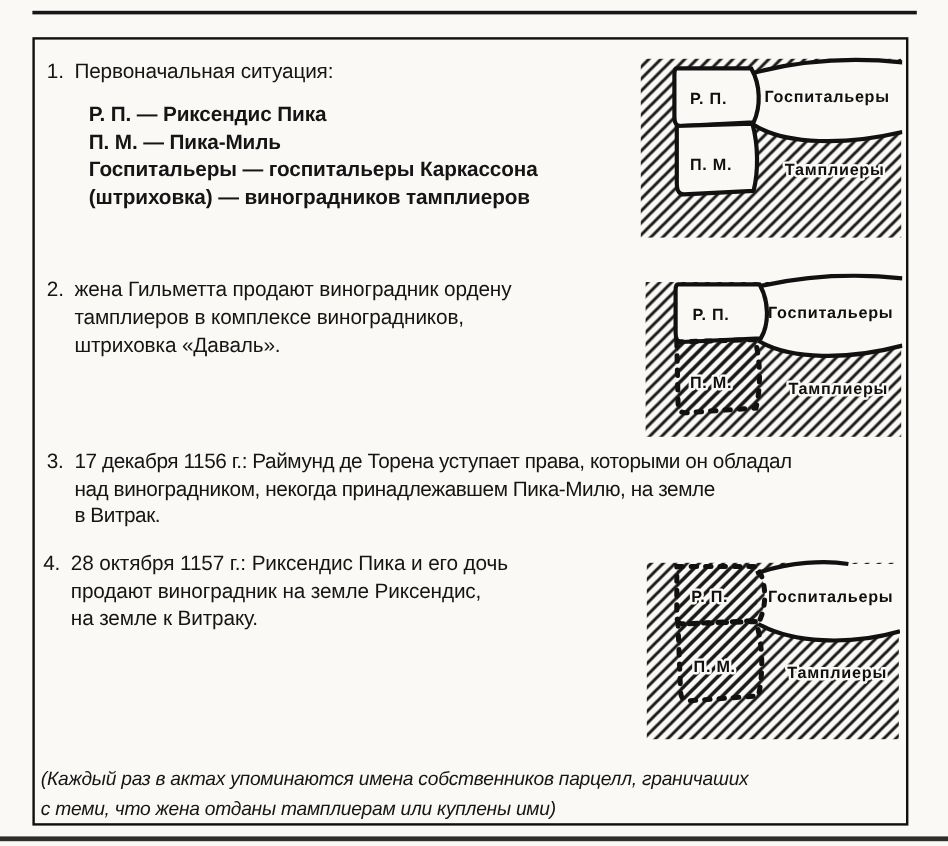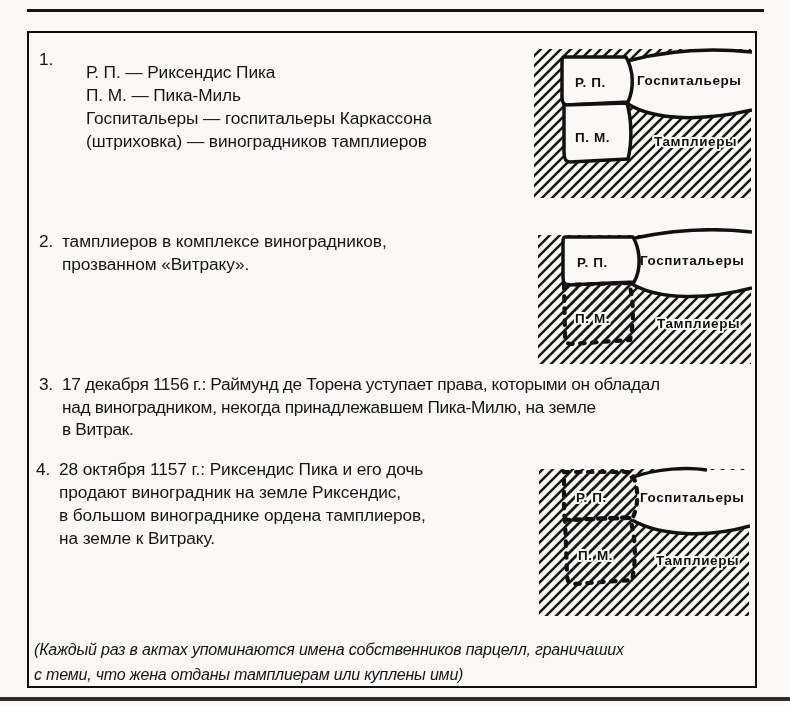--- a/index.html
+++ b/index.html
@@ -13,67 +13,68 @@
   }
   .top-rule{position:absolute;left:27px;top:9px;width:737px;height:3px;background:#161616;}
   .bottom-scan-edge{position:absolute;left:0;top:697px;width:790px;height:4px;background:#2e2d2b;}
   .figure-box{
     position:absolute;left:27px;top:31px;width:726px;height:653px;
     border:2px solid #0f0f0f;background:transparent;
   }
   .item{position:absolute;font-size:17.3px;line-height:23px;letter-spacing:-0.1px;padding-left:23px;white-space:nowrap;}
   .item .inum{position:absolute;left:0;top:0;}
   .item-3{line-height:22.5px;letter-spacing:-0.35px;}
-  .legend{margin-left:24px;margin-top:13px;}
+  .legend{margin-left:12px;margin-top:13px;font-weight:bold;}
   .legend div{line-height:23px;}
   .footer-note{
     position:absolute;left:34px;top:637px;
     font-size:16px;line-height:25px;font-style:italic;letter-spacing:-0.2px;white-space:nowrap;
   }
   .diagram{position:absolute;}
   .plbl{font-family:"Liberation Sans",sans-serif;font-size:13.5px;font-weight:bold;letter-spacing:.6px;fill:#101010;}
   .halo{paint-order:stroke;stroke:#faf9f6;stroke-width:4px;stroke-linejoin:round;}
 </style>
 </head>
 <body>
 
 <div class="page">
 
   <div class="top-rule"></div>
 
   <div class="figure-box"></div>
 
   <div class="item" style="left:39px;top:48px;">
     <span class="inum">1.</span>
+    <div>Первоначальная ситуация:</div>
     <div class="legend">
       <div>Р. П. — Риксендис Пика</div>
       <div>П. М. — Пика-Миль</div>
       <div>Госпитальеры — госпитальеры Каркассона</div>
       <div>(штриховка) — виноградников тамплиеров</div>
     </div>
   </div>
 
   <div class="item" style="left:39px;top:230px;">
     <span class="inum">2.</span>
+    <div>жена Гильметта продают виноградник ордену</div>
     <div>тамплиеров в комплексе виноградников,</div>
-    <div>прозванном «Витраку».</div>
+    <div>штриховка «Даваль».</div>
   </div>
 
   <div class="item item-3" style="left:39px;top:373px;">
     <span class="inum">3.</span>
     <div>17 декабря 1156 г.: Раймунд де Торена уступает права, которыми он обладал</div>
     <div>над виноградником, некогда принадлежавшем Пика-Милю, на земле</div>
     <div>в Витрак.</div>
   </div>
 
   <div class="item" style="left:36px;top:458px;">
     <span class="inum">4.</span>
     <div>28 октября 1157 г.: Риксендис Пика и его дочь</div>
     <div>продают виноградник на земле Риксендис,</div>
-    <div>в большом винограднике ордена тамплиеров,</div>
     <div>на земле к Витраку.</div>
   </div>
 
   <svg class="diagram" style="left:533px;top:47px;" width="219" height="152" viewBox="0 0 219 152">
     <defs>
       <pattern id="h1" width="10" height="10" patternUnits="userSpaceOnUse">
         <path d="M-2.5,2.5 L2.5,-2.5 M0,10 L10,0 M7.5,12.5 L12.5,7.5" stroke="#181818" stroke-width="2.5" fill="none"></path>
       </pattern>
     </defs>
     <rect x="1" y="2" width="217" height="149" fill="url(#h1)"></rect>

